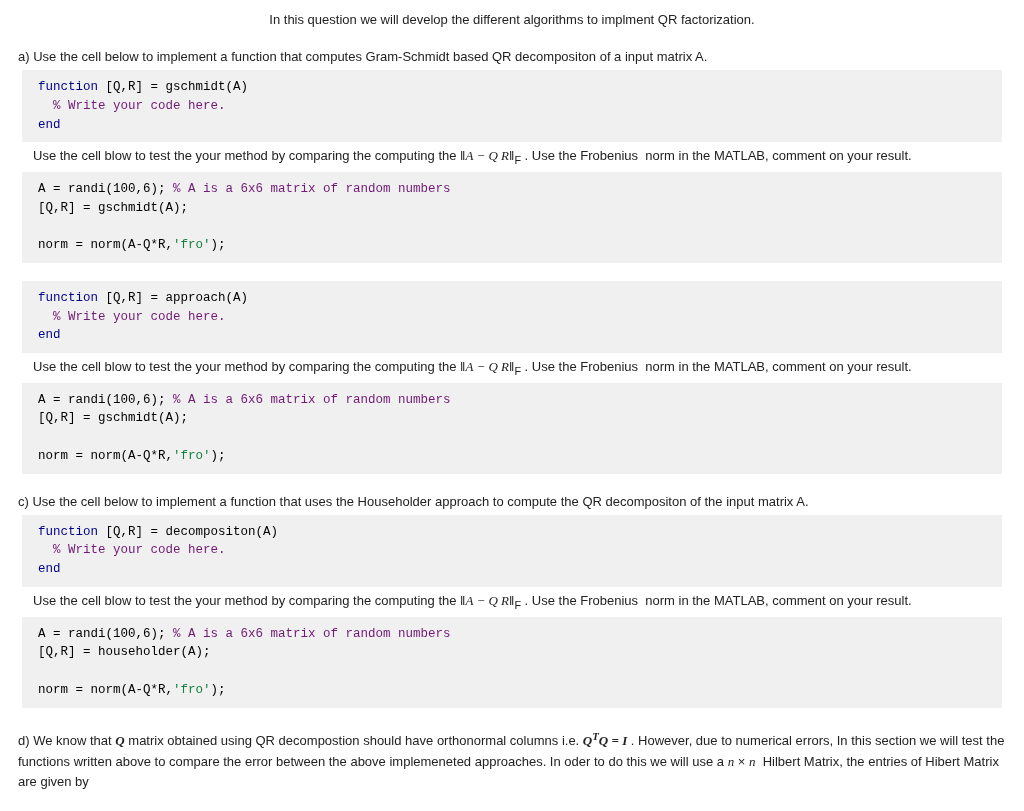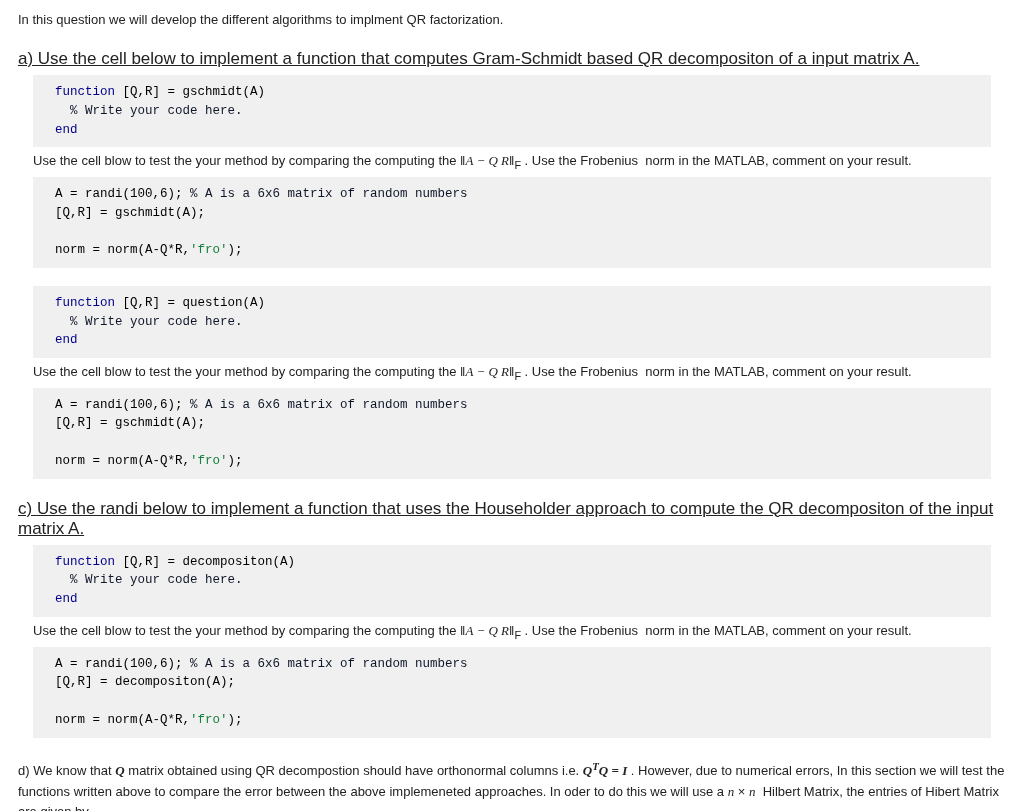--- a/index.html
+++ b/index.html
@@ -17,39 +17,39 @@
       max-width: 1024px;
     }
     .question-title {
       font-weight: bold;
       font-size: 13px;
       margin-bottom: 4px;
     }
     .intro-text {
       font-size: 13px;
       margin-bottom: 22px;
+      text-align: center;
     }
     .part-label {
-      font-size: 17px;
+      font-size: 13px;
       margin-bottom: 4px;
       margin-top: 8px;
-      text-decoration: underline;
     }
     .code-block {
       background: #f0f0f0;
       border: none;
       font-family: 'Courier New', Courier, monospace;
       font-size: 12.5px;
-      padding: 8px 22px;
-      margin: 6px 15px;
+      padding: 8px 16px;
+      margin: 6px 4px;
       line-height: 1.5;
       display: block;
     }
     .kw { color: #00008b; font-weight: normal; } 
-    .comment { color: #0f172a; }
+    .comment { color: #701a75; }
     .string { color: #15803d; }
     .normal { color: #000; }
     .math-inline {
       font-family: 'Times New Roman', Times, serif;
       font-style: italic;
     }
     .test-text {
       font-size: 13px;
       margin: 6px 0 4px 15px;
     }
@@ -90,53 +90,53 @@
     <span class="normal">A = randi(100,6); </span><span class="comment">% A is a 6x6 matrix of random numbers</span><br>
     <span class="normal">[Q,R] = gschmidt(A);</span><br>
     <br>
     <span class="normal">norm = norm(A-Q*R,</span><span class="string">'fro'</span><span class="normal">);</span>
   </div>
 
   <div class="section-divider"></div>
 
 
   <div class="code-block">
-    <span class="kw">function</span><span class="normal"> [Q,R] = question(A)</span><br>
+    <span class="kw">function</span><span class="normal"> [Q,R] = approach(A)</span><br>
     <span class="comment">&nbsp;&nbsp;% Write your code here.</span><br>
     <span class="kw">end</span>
   </div>
 
   <div class="test-text">
     Use the cell blow to test the your method by comparing the computing the ‖<span class="math-inline">A − Q R</span>‖<sub>F</sub> . Use the Frobenius &nbsp;norm in the MATLAB, comment on your result.
   </div>
 
   <div class="code-block">
     <span class="normal">A = randi(100,6); </span><span class="comment">% A is a 6x6 matrix of random numbers</span><br>
     <span class="normal">[Q,R] = gschmidt(A);</span><br>
     <br>
     <span class="normal">norm = norm(A-Q*R,</span><span class="string">'fro'</span><span class="normal">);</span>
   </div>
 
   <div class="section-divider"></div>
 
-  <div class="part-label">c)  Use the randi below to implement a function that uses the Householder approach to compute the  QR decompositon of  the input matrix A.</div>
+  <div class="part-label">c)  Use the cell below to implement a function that uses the Householder approach to compute the  QR decompositon of  the input matrix A.</div>
 
   <div class="code-block">
     <span class="kw">function</span><span class="normal"> [Q,R] = decompositon(A)</span><br>
     <span class="comment">&nbsp;&nbsp;% Write your code here.</span><br>
     <span class="kw">end</span>
   </div>
 
   <div class="test-text">
     Use the cell blow to test the your method by comparing the computing the ‖<span class="math-inline">A − Q R</span>‖<sub>F</sub> . Use the Frobenius &nbsp;norm in the MATLAB, comment on your result.
   </div>
 
   <div class="code-block">
     <span class="normal">A = randi(100,6); </span><span class="comment">% A is a 6x6 matrix of random numbers</span><br>
-    <span class="normal">[Q,R] = decompositon(A);</span><br>
+    <span class="normal">[Q,R] = householder(A);</span><br>
     <br>
     <span class="normal">norm = norm(A-Q*R,</span><span class="string">'fro'</span><span class="normal">);</span>
   </div>
 
   <div class="section-divider"></div>
 
   <div class="part-d-text">
     d) We know that <span class="bold-italic">Q</span> matrix obtained using QR decompostion should have orthonormal columns i.e. <span class="bold-italic">Q<sup>T</sup>Q = I</span> . However, due to numerical errors, In this section we will test the functions written above to compare the error between the above implemeneted approaches. In oder to do this we will use a <span class="math-inline">n</span> × <span class="math-inline">n</span>&nbsp; Hilbert Matrix, the entries of Hibert Matrix are given by
   </div>
 

